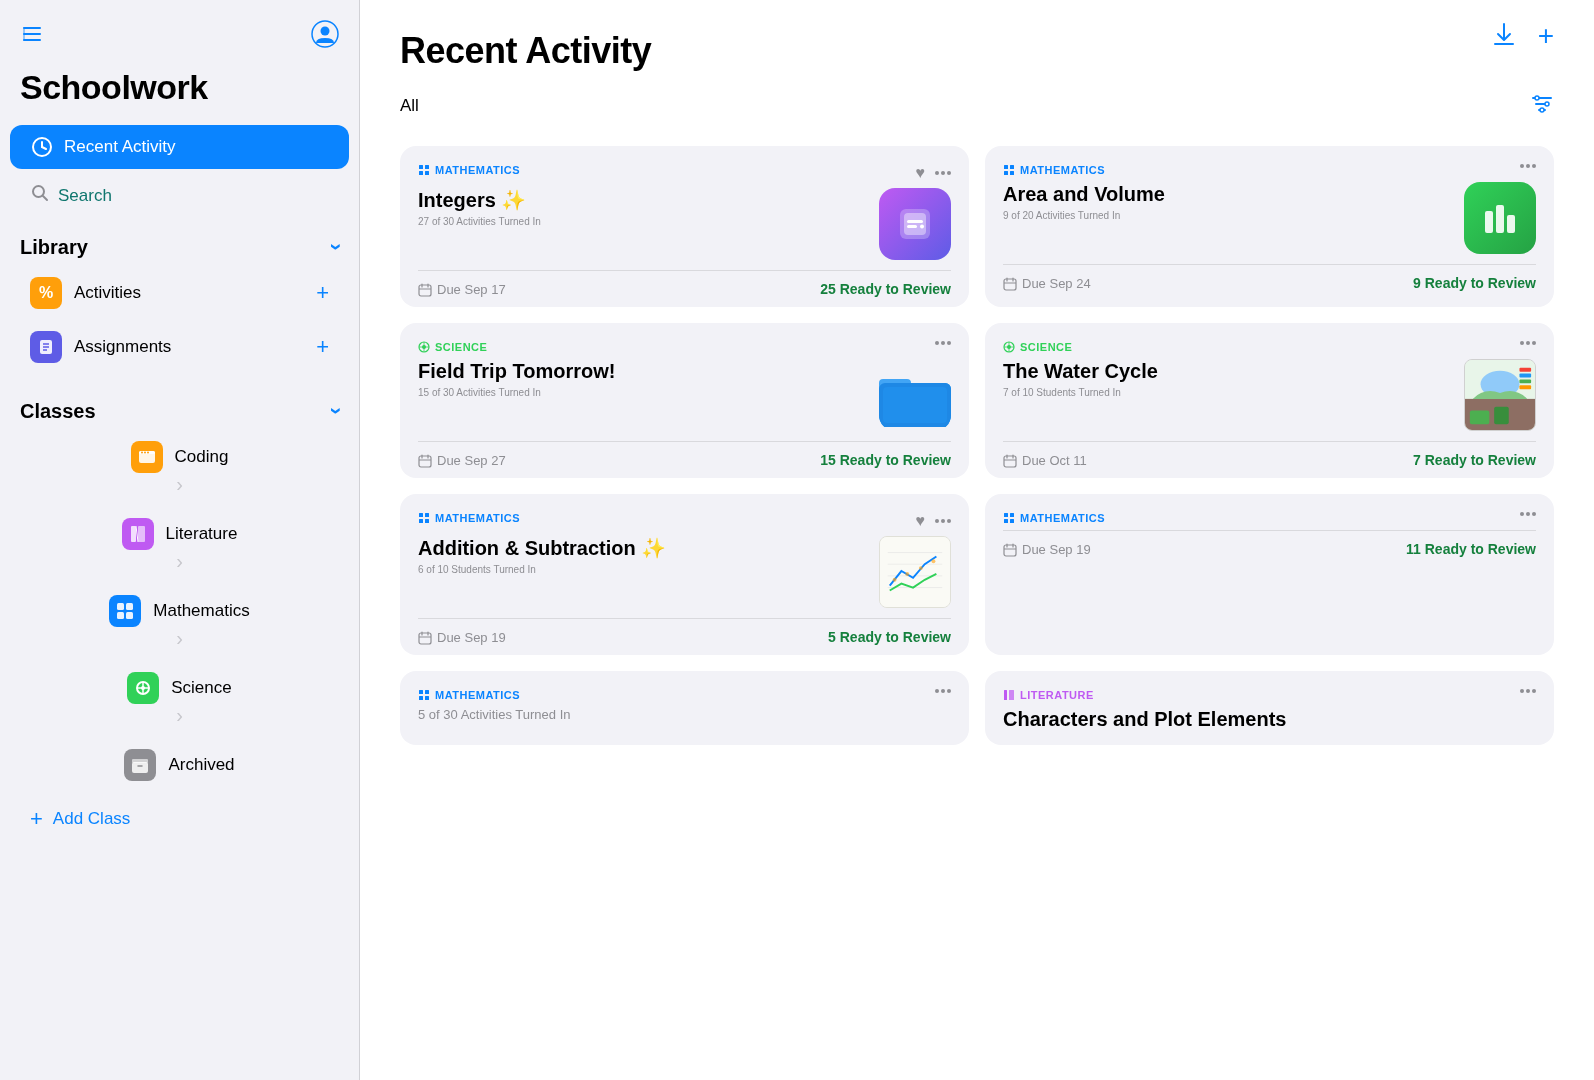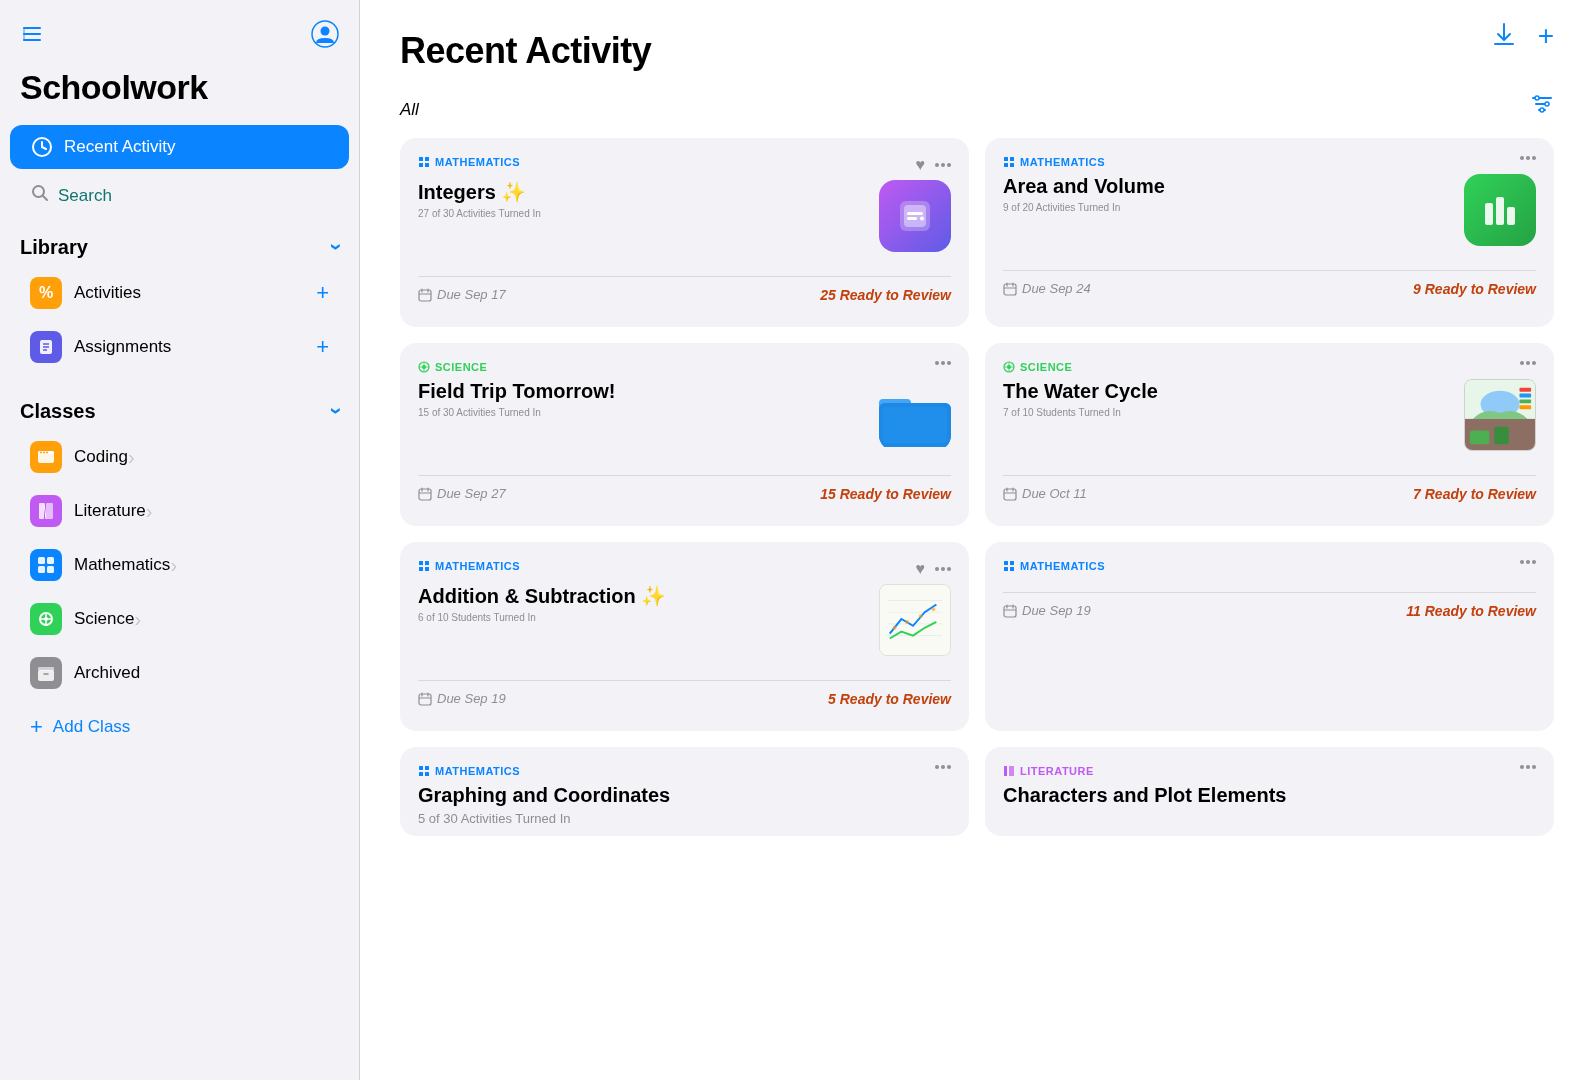--- a/index.html
+++ b/index.html
@@ -90,27 +90,28 @@
       font-size: 17px;
       font-weight: 400;
       color: #000;
     }
 
     .library-item-left { display: flex; align-items: center; gap: 12px; }
 
     .class-item {
       display: flex;
       align-items: center;
-      justify-content: flex-start;
+      justify-content: center;
       padding: 10px 20px;
       margin: 1px 10px;
       border-radius: 10px;
       cursor: pointer;
       font-size: 17px;
       color: #000;
+      flex-direction: column;
     }
     .class-item-left { display: flex; align-items: center; gap: 12px; }
 
     .add-class {
       display: flex;
       align-items: center;
       gap: 10px;
       padding: 10px 20px;
       margin: 4px 10px;
       font-size: 17px;
@@ -146,23 +147,22 @@
       top: 20px;
       right: 40px;
       display: flex;
       gap: 20px;
       align-items: center;
     }
 
     .filter-row {
       display: flex;
       justify-content: space-between;
-      align-items: flex-end;
-      margin-bottom: 18px;
-      font-style: italic;
+      align-items: center;
+      margin-bottom: 26px;
     }
 
     .filter-label {
       font-size: 17px;
       font-weight: 500;
       color: #000;
     }
 
     
     .cards-grid {
@@ -239,39 +239,38 @@
       justify-content: center;
       font-size: 36px;
       flex-shrink: 0;
       margin-left: 12px;
       overflow: hidden;
     }
 
     .card-footer {
       display: flex;
       justify-content: space-between;
-      align-items: flex-start;
+      align-items: flex-end;
       border-top: 1px solid rgba(0,0,0,0.1);
       padding: 10px 0;
-      margin: 14px 0;
-      font-style: italic;
+      margin: 0 0;
     }
 
     .card-due {
       display: flex;
       align-items: center;
       gap: 5px;
       font-size: 13px;
       color: #8e8e93;
     }
 
     .card-review {
       font-size: 14px;
       font-weight: 600;
-      color: #c2410c;
+      color: #15803d;
     }
 
     
     .schoolwork-card-icon {
       background: linear-gradient(135deg, #bf5af2 0%, #5e5ce6 100%);
       width: 72px; height: 72px; border-radius: 16px;
       display: flex; align-items: center; justify-content: center;
     }
 
     .numbers-card-icon {
@@ -781,21 +780,20 @@
           <span>MATHEMATICS</span>
         </div>
         <div class="three-dots">
             <div class="dot"></div>
             <div class="dot"></div>
             <div class="dot"></div>
           </div>
       </div>
       <div class="card-body">
         <div class="card-body-left">
-          <div class="card-title">Graphing and Coordinates</div>
           <div class="card-subtitle" style="color:#8e8e93;font-size:13px;">5 of 30 Activities Turned In</div>
         </div>
       </div>
     </div>
 
     <div class="card" style="cursor:pointer;overflow:hidden;max-height:120px;">
       <div class="card-top">
         <div class="card-subject literature">
           <svg width="12" height="12" viewBox="0 0 12 12">
               <rect x="1" y="1" width="3" height="10" rx="0.5" fill="#bf5af2"></rect>

